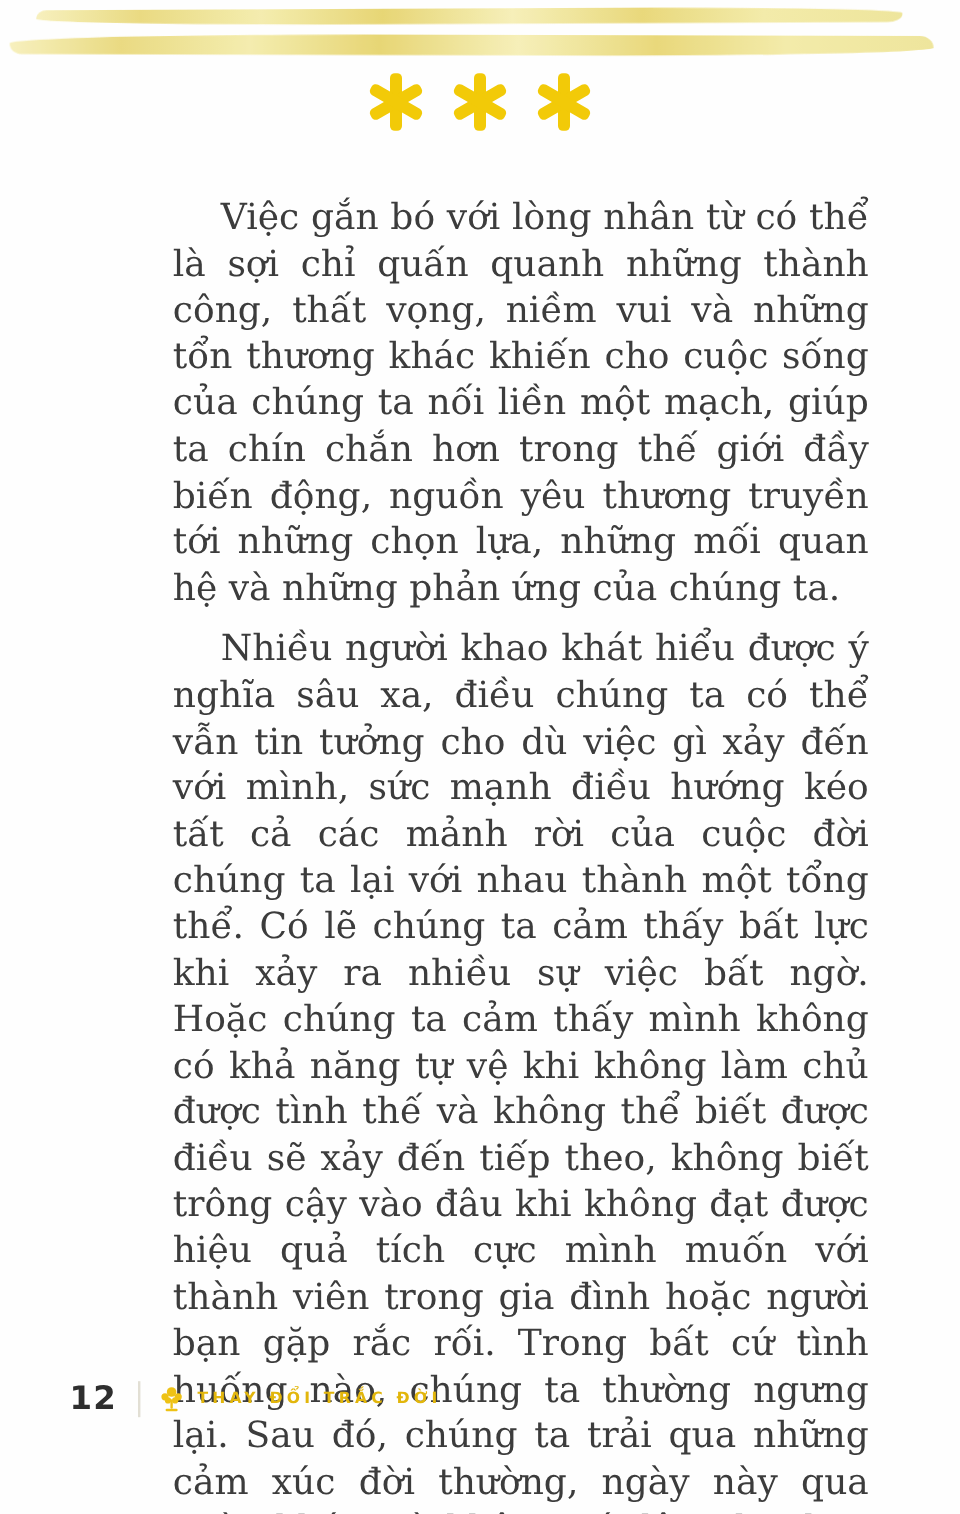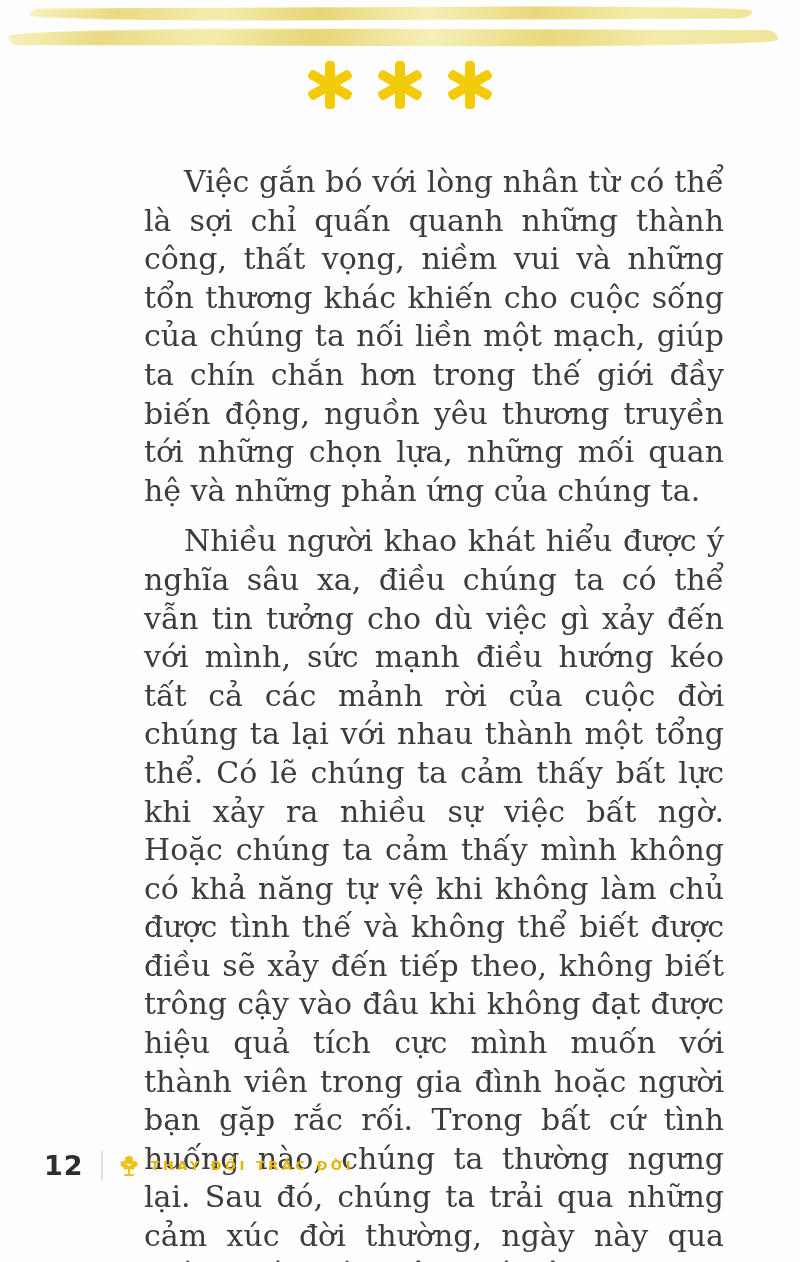--- a/index.html
+++ b/index.html
@@ -49,21 +49,21 @@
     text-align: justify;
     margin-left: 32px;
   }
   .body-text p {
     margin: 0 0 12px 0;
     text-indent: 40px;
   }
 
   .footer {
     position: absolute;
-    left: 44px;
+    left: 58px;
     top: 1150px;
     display: flex;
     align-items: center;
     font-family: "DejaVu Sans", "Liberation Sans", sans-serif;
   }
   .page-num {
     font-size: 27px;
     font-weight: bold;
     color: #2e2e2e;
     letter-spacing: 1px;

